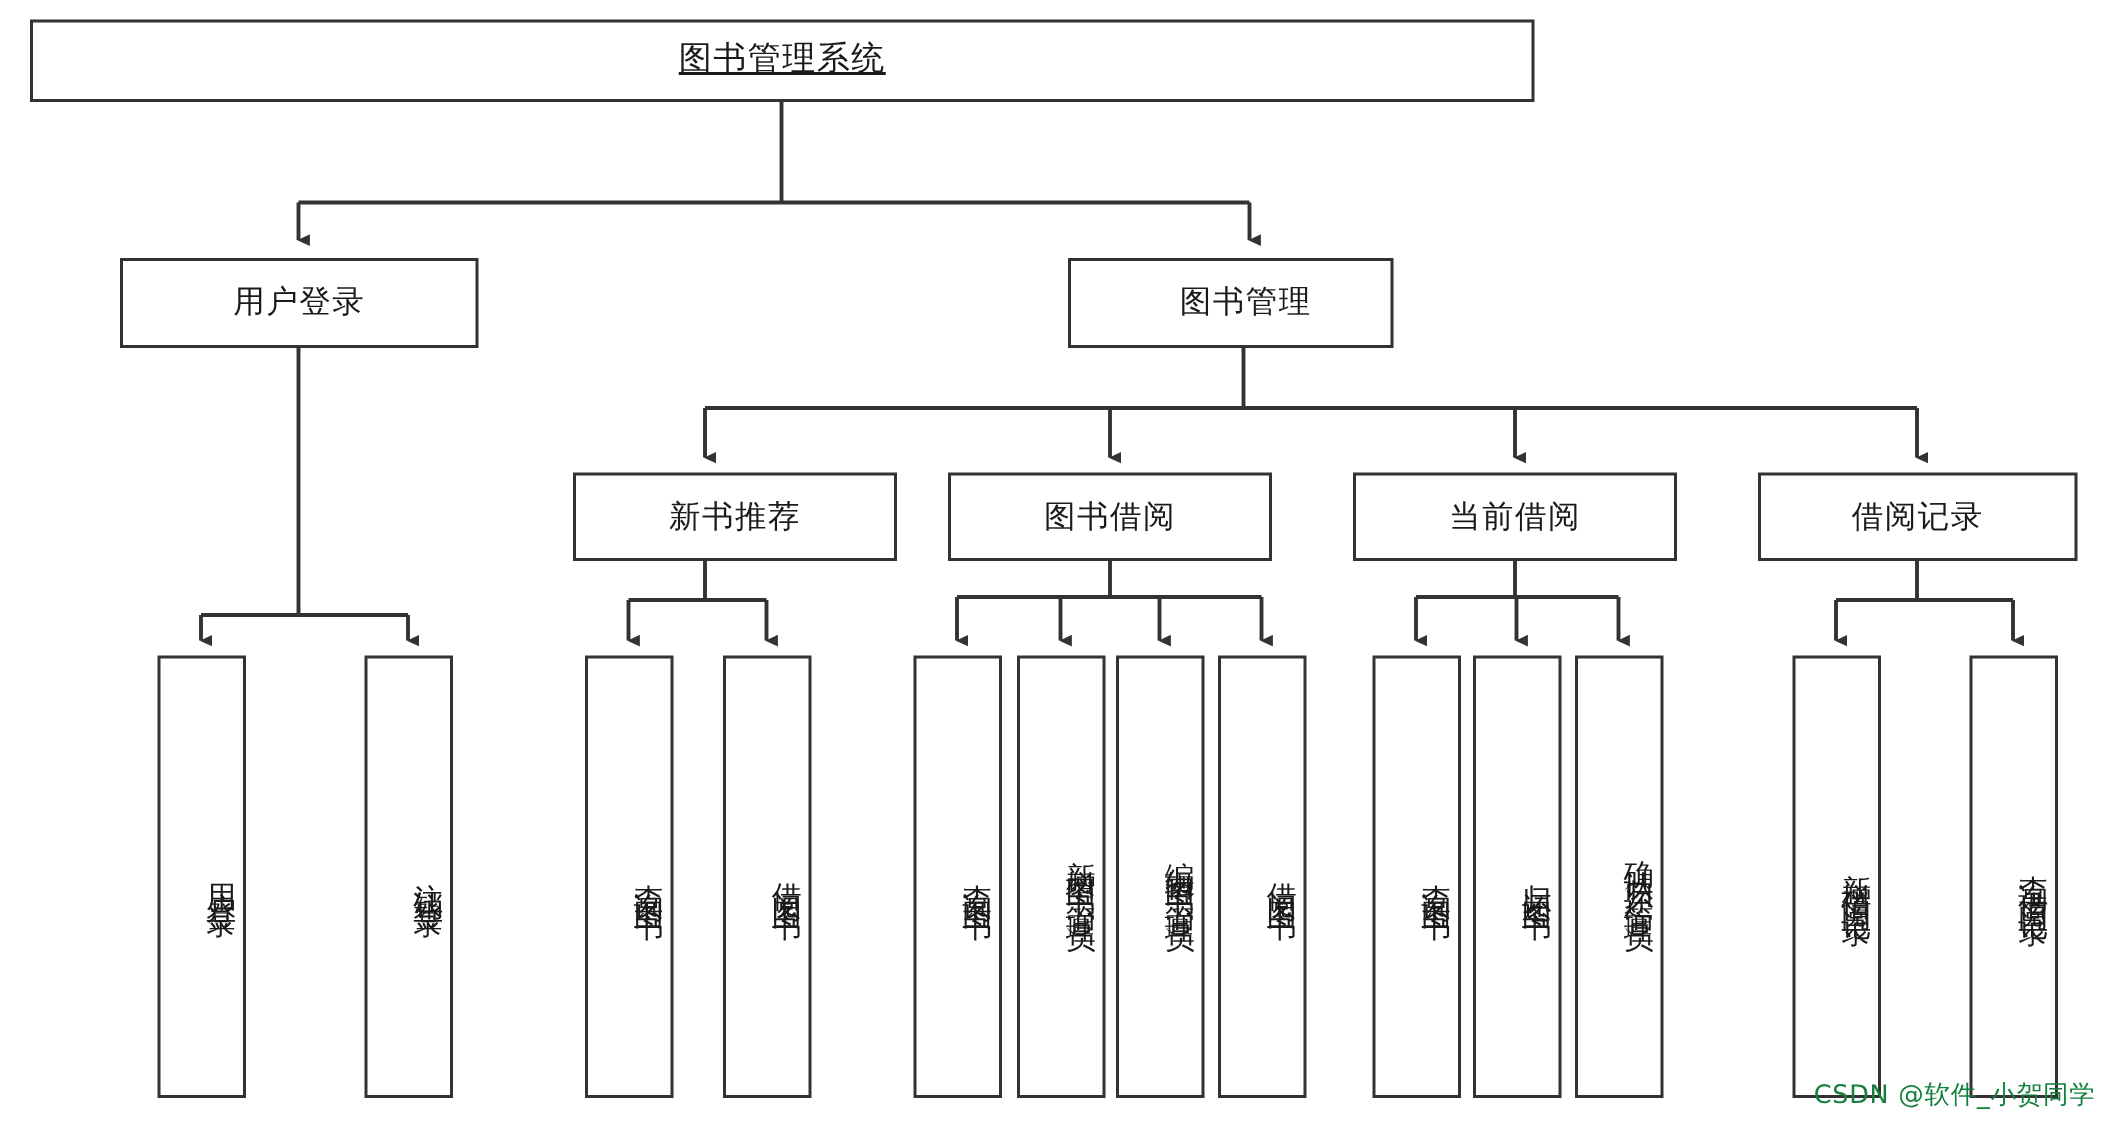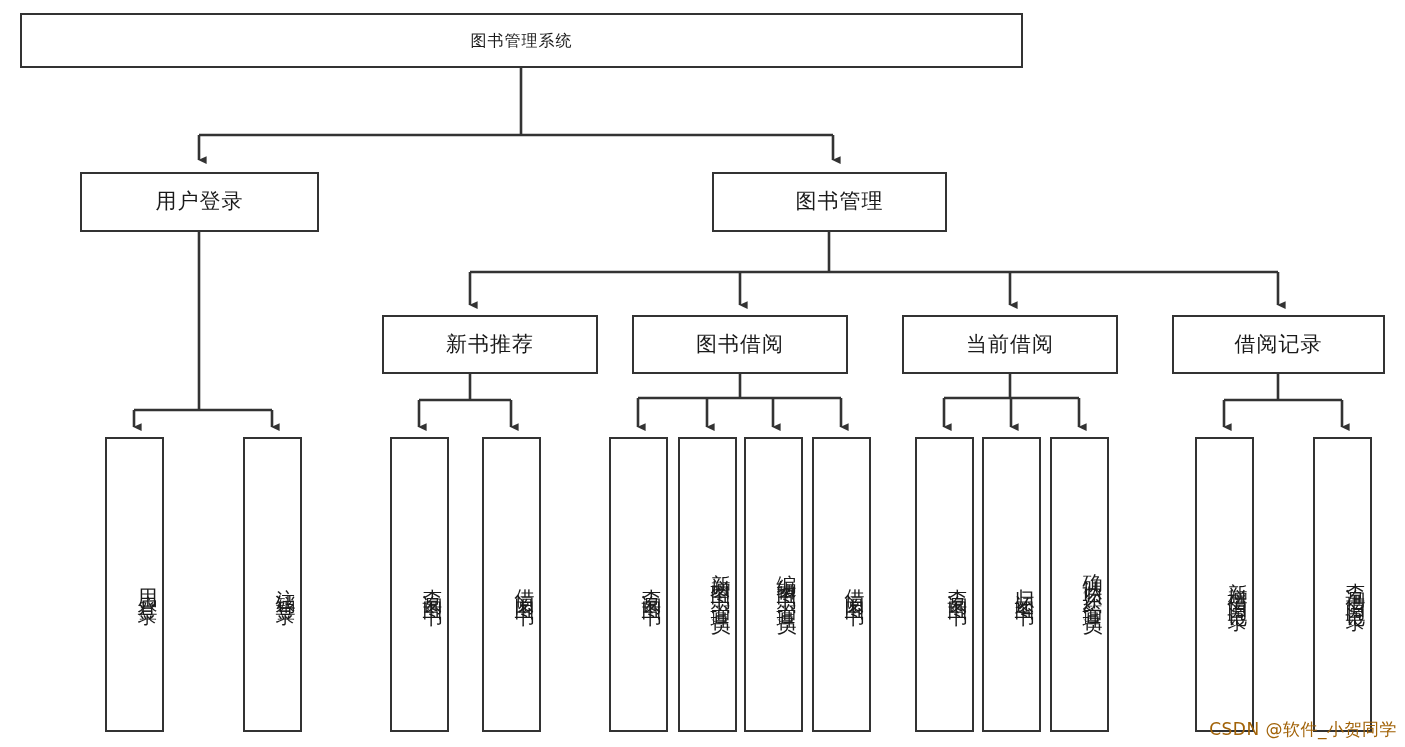--- a/index.html
+++ b/index.html
@@ -35,38 +35,39 @@
     justify-content: center;
     color: #1a1a1a;
     z-index: 2;
   }
   .node.horiz {
     font-size: 21px;
     letter-spacing: 1px;
     line-height: 1.2;
   }
   .node.root {
-    font-size: 16px;
+    font-size: 22px;
+    text-decoration: underline;
   }
   .node.vert {
     writing-mode: vertical-rl;
     text-orientation: upright;
     font-size: 20px;
     letter-spacing: 6px;
     padding: 6px 0;
     align-items: flex-start;
     justify-content: center;
     white-space: nowrap;
   }
   .watermark {
     position: absolute;
     right: 8px;
     bottom: 6px;
     font-size: 17px;
-    color: #a16207;
+    color: #15803d;
     z-index: 5;
     white-space: nowrap;
     letter-spacing: 0.5px;
   }
 </style>
 </head>
 <body>
 
 <div id="diagram-canvas">
 
@@ -116,21 +117,21 @@
       <path d="M1278,374 L1278,400"></path>
       <path d="M1224,400 L1342,400"></path>
       <path d="M1224,400 L1224,427" marker-end="url(#arrowhead)"></path>
       <path d="M1342,400 L1342,427" marker-end="url(#arrowhead)"></path>
     </g>
   </svg>
 
   <div class="node horiz root" style="left: 20px; top: 13px; width: 1003px; height: 55px;">图书管理系统</div>
 
   <div class="node horiz" style="left: 80px; top: 172px; width: 239px; height: 60px;">用户登录</div>
-  <div class="node horiz" style="left: 712px; top: 172px; width: 235px; height: 60px; padding-left: 20px;">图书管理</div>
+  <div class="node horiz" style="left: 712px; top: 172px; width: 217px; height: 60px; padding-left: 20px;">图书管理</div>
 
   <div class="node horiz" style="left: 362px; top: 315px; width: 216px; height: 59px; margin-left: 20px;">新书推荐</div>
   <div class="node horiz" style="left: 632px; top: 315px; width: 216px; height: 59px; text-align: center;">图书借阅</div>
   <div class="node horiz" style="left: 902px; top: 315px; width: 216px; height: 59px;">当前借阅</div>
   <div class="node horiz" style="left: 1172px; top: 315px; width: 213px; height: 59px;">借阅记录</div>
 
   <div class="node vert" style="left: 105px; top: 437px; width: 59px; height: 295px;">用户登录</div>
   <div class="node vert" style="left: 243px; top: 437px; width: 59px; height: 295px;">注销登录</div>
   <div class="node vert" style="left: 390px; top: 437px; width: 59px; height: 295px;">查询图书</div>
   <div class="node vert" style="left: 482px; top: 437px; width: 59px; height: 295px;">借阅图书</div>

